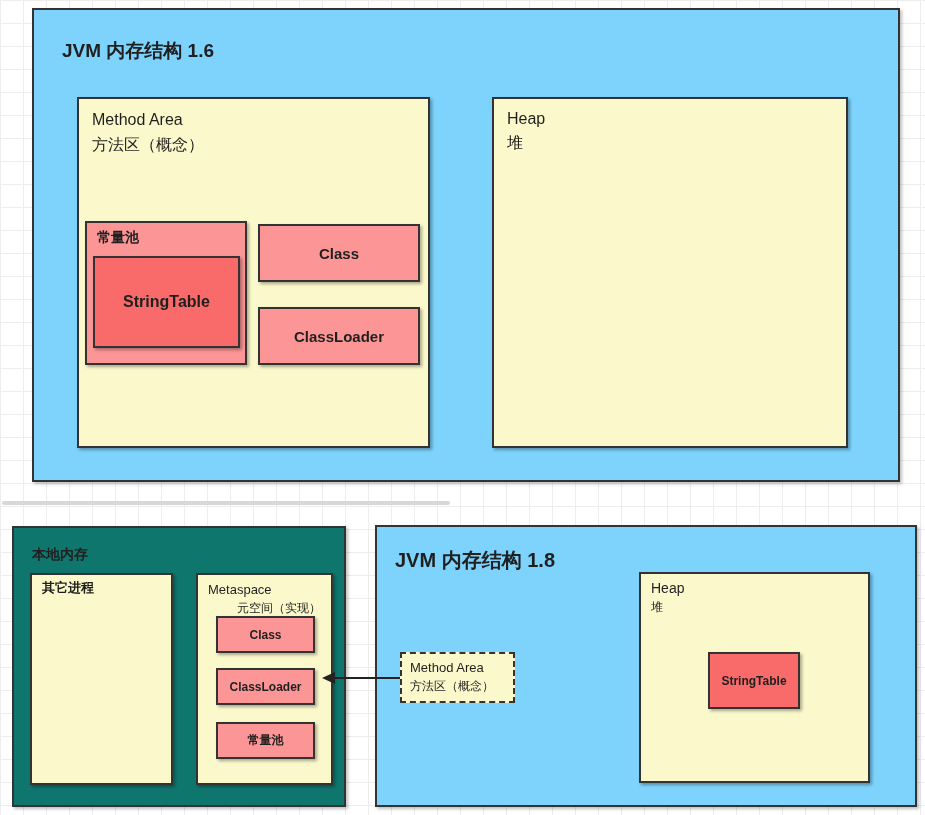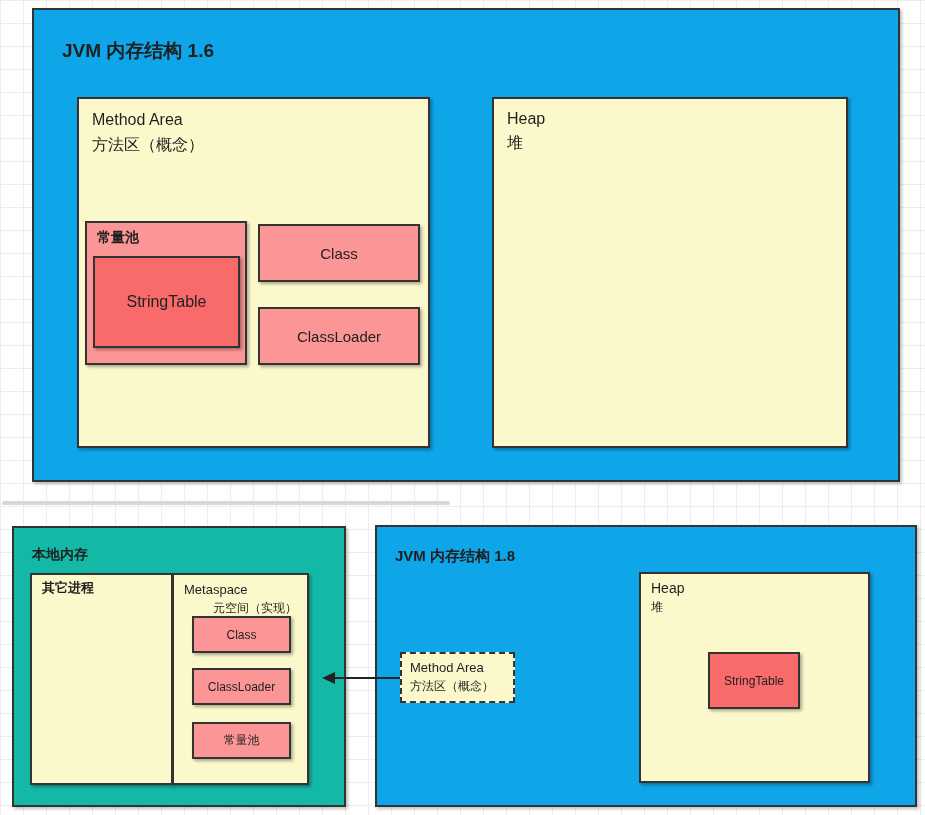--- a/index.html
+++ b/index.html
@@ -11,31 +11,31 @@
       linear-gradient(#ededed 1px, transparent 1px),
       linear-gradient(90deg,#ededed 1px, transparent 1px);
     background-size:23px 23px;
     color:#1f1f1f;
   }
   .box{
     position:absolute;border:2px solid #333;box-sizing:border-box;
     box-shadow:2px 2px 3px rgba(0,0,0,0.32);
   }
   .outer{box-shadow:2px 2px 3px rgba(0,0,0,0.25);}
-  .green{background:#0ea5e9;}
+  .green{background:#7dd3fc;}
   .yellow{background:#fbf9cc;}
   .pink{background:#fc9696;}
   .red{background:#f96b6b;}
-  .purple{background:#14b8a6;}
+  .purple{background:#0f766e;}
   .dashed{border-style:dashed;box-shadow:none;}
   .ttl{position:absolute;font-weight:bold;white-space:nowrap;}
   .pad-label{padding:6px 10px;font-weight:bold;}
   .center-label{
     position:absolute;inset:0;display:flex;align-items:center;justify-content:center;
-    font-weight:normal;
+    font-weight:bold;
     border-radius:11px;
   }
   .multiline{padding:8px 13px;font-weight:normal;}
   .multiline div{white-space:nowrap;}
   .ma16{font-size:16px;line-height:25px;}
   .arrow-line{position:absolute;height:2px;background:#222;}
   .arrow-head{
     position:absolute;width:0;height:0;
     border-top:6px solid transparent;border-bottom:6px solid transparent;
     border-right:13px solid #222;
@@ -85,21 +85,21 @@
 <div class="divider-bar" style="left:2px;top:501px;width:448px;height:4px;"></div>
 
 <div class="box outer purple" style="left:12px;top:526px;width:334px;height:281px;">
 
   <div class="ttl" style="left:18px;top:18px;font-size:14px;">本地内存</div>
 
   <div class="box yellow" style="left:16px;top:45px;width:143px;height:212px;">
     <div class="pad-label" style="font-size:13px;padding:4px 10px;">其它进程</div>
   </div>
 
-  <div class="box yellow" style="left:158px;top:45px;width:137px;height:212px;">
+  <div class="box yellow" style="left:182px;top:45px;width:137px;height:212px;">
     <div class="multiline" style="font-size:13px;line-height:19px;padding:5px 10px;">
       <div>Metaspace</div>
       <div style="font-size:12px;text-align:right;">元空间（实现）</div>
     </div>
 
     <div class="box pink" style="left:18px;top:41px;width:99px;height:37px;">
       <div class="center-label" style="font-size:12px;">Class</div>
     </div>
 
     <div class="box pink" style="left:18px;top:93px;width:99px;height:37px;">
@@ -107,21 +107,21 @@
     </div>
 
     <div class="box pink" style="left:18px;top:147px;width:99px;height:37px;">
       <div class="center-label" style="font-size:12px;">常量池</div>
     </div>
   </div>
 </div>
 
 <div class="box outer green" style="left:375px;top:525px;width:542px;height:282px;">
 
-  <div class="ttl" style="left:18px;top:20px;font-size:15px;">JVM 内存结构 1.8</div>
+  <div class="ttl" style="left:18px;top:20px;font-size:20px;">JVM 内存结构 1.8</div>
 
   <div class="box yellow dashed" style="left:23px;top:125px;width:115px;height:51px;">
     <div class="multiline" style="font-size:13px;line-height:18px;padding:5px 8px;">
       <div>Method Area</div>
       <div style="font-size:12px;">方法区（概念）</div>
     </div>
   </div>
 
   <div class="box yellow" style="left:262px;top:45px;width:231px;height:211px;">
     <div class="multiline" style="font-size:14px;line-height:19px;padding:5px 10px;">

